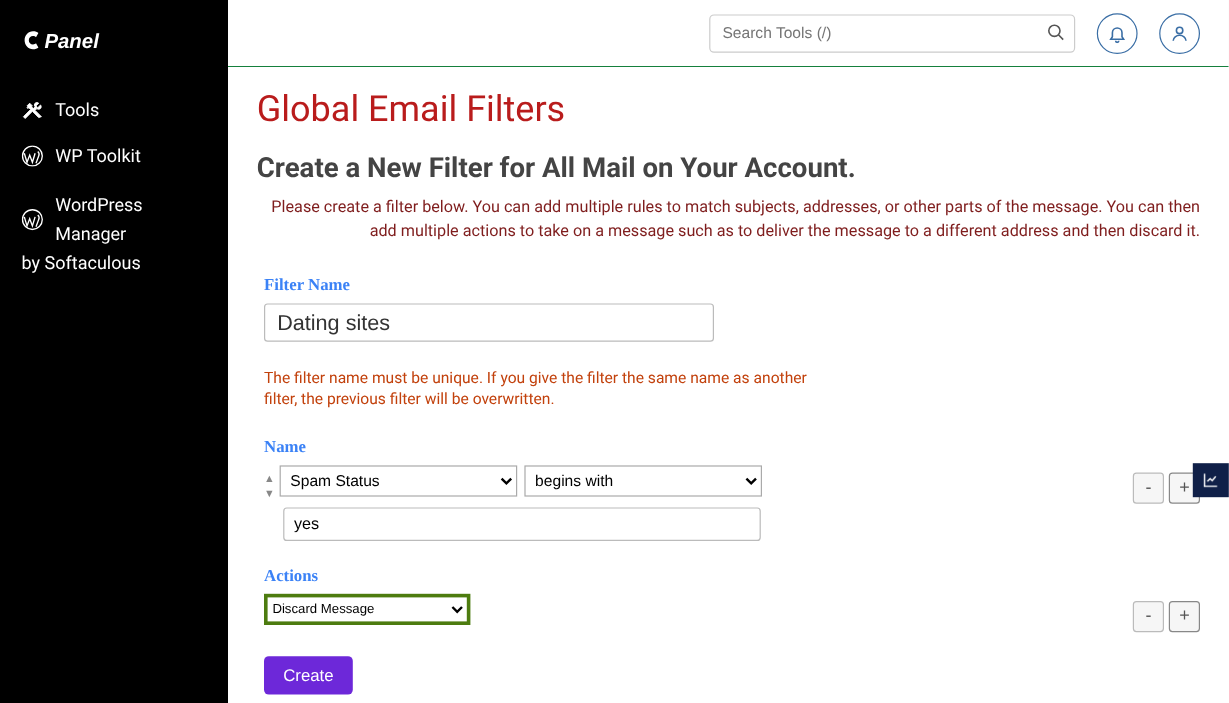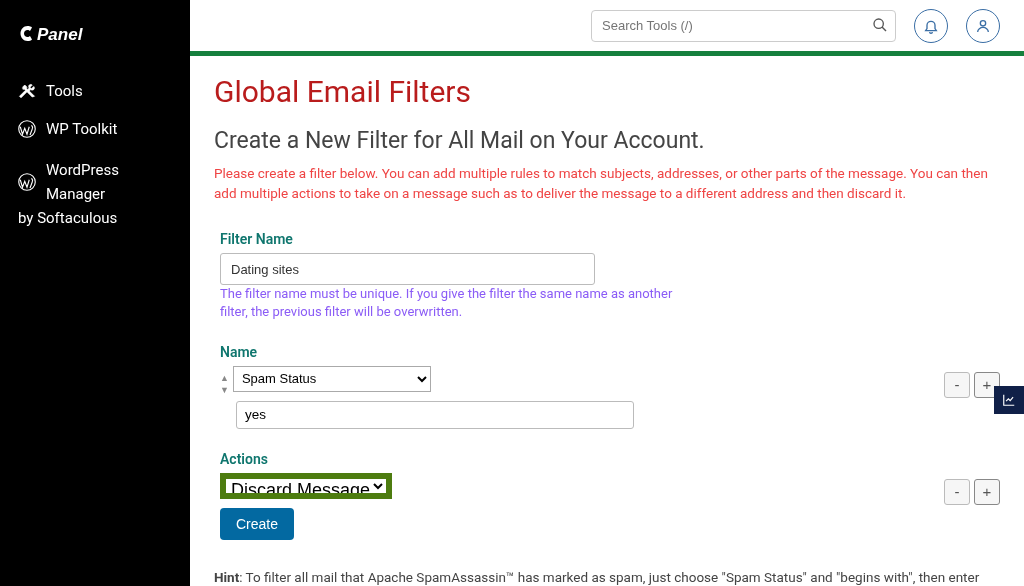--- a/index.html
+++ b/index.html
@@ -11,51 +11,51 @@
 .logo { padding: 8px 18px 24px 18px; }
 .logo svg { width: 100px; height: auto; }
 .nav-item { display: flex; align-items: center; padding: 10px 18px; cursor: pointer; font-size: 15px; color: #fff; text-align: right; }
 .nav-item .nav-icon { width: 18px; height: 18px; margin-right: 10px; flex-shrink:0; fill: #fff; stroke:#fff; }
 .nav-multiline { padding: 10px 18px; line-height: 1.6; cursor:pointer; font-size:15px; }
 .nav-multiline .line1 { display:flex; align-items:center; }
 .nav-multiline .nav-icon { width:18px; height:18px; margin-right:10px; fill:#fff; flex-shrink:0; }
 
 
 .main { flex: 1; display:flex; flex-direction:column; background:#fff; overflow:hidden; }
-.topbar { height:56px; display:flex; align-items:center; justify-content:flex-end; padding: 0 24px; gap:18px; border-bottom:5px solid #15803d; }
+.topbar { height:56px; display:flex; align-items:center; justify-content:flex-end; padding: 0 24px; gap:18px; border-bottom:1px solid #15803d; }
 .search-wrap { position:relative; width:305px; }
 .search-wrap input { width:100%; height:32px; border:1px solid #ccc; border-radius:4px; padding: 0 34px 0 10px; font-size:13px; color:#666; }
 .search-wrap .sicon { position:absolute; right:8px; top:7px; width:16px; height:16px; color:#555; }
 .circ-btn { width:34px; height:34px; border:1.5px solid #3a6ea5; border-radius:50%; display:flex; align-items:center; justify-content:center; cursor:pointer; color:#3a6ea5; background:#fff; }
 .circ-btn svg { width:16px; height:16px; }
 
 .content { flex:1; padding: 18px 24px 20px 24px; overflow:auto; background:#fff; }
 h1 { font-size:30px; font-weight:400; color:#b91c1c; margin-bottom:18px; }
-h2 { font-size:23px; font-weight:400; color:#444; margin-bottom:10px; }
-.intro { font-size:13.5px; color:#ef4444; line-height:1.45; margin-bottom:28px; max-width:790px; }
+h2 { font-size:23px; font-weight:700; color:#444; margin-bottom:10px; }
+.intro { font-size:13.5px; color:#7f1d1d; line-height:1.45; margin-bottom:28px; max-width:790px;text-align:right; }
 
 .form-block { padding-left:6px; }
-.label { font-weight:600; font-size:14px; color:#0f766e; margin-bottom:6px; }
-.text-input { width:375px; height:32px; border:1px solid #bbb; border-radius:3px; padding:0 10px; font-size:13px; color:#333; }
-.help { font-size:13px; color:#8b5cf6; margin-top:0; max-width:460px; line-height:1.4; }
+.label { font-weight:600; font-size:14px; color:#3b82f6; margin-bottom:6px;font-family:Liberation Serif, serif; }
+.text-input { width:375px; height:32px; border:1px solid #bbb; border-radius:3px; padding:0 10px; font-size:18px; color:#333; }
+.help { font-size:13px; color:#c2410c; margin-top:22px; max-width:460px; line-height:1.4; }
 
 .section { margin-top:22px; }
 .rules-row { display:flex; align-items:flex-start; gap:0; position:relative; }
 .reorder { display:flex; flex-direction:column; margin-right:4px; padding-top:6px; }
 .reorder span { font-size:9px; color:#888; line-height:1.4; cursor:pointer; }
 .sel1 { width:198px; height:26px; border:1px solid #aaa; font-size:13px; padding:0 4px; background:#fff; }
 .sel2 { width:198px; height:26px; border:1px solid #aaa; font-size:13px; padding:0 4px; margin-left:6px; background:#fff; }
 .rule-val { width:398px; height:28px; border:1px solid #bbb; border-radius:3px; padding:0 8px; font-size:13.5px; margin-top:4px; margin-left:16px; }
 .pm-group { position:absolute; right:0; top:6px; display:flex; gap:4px; }
 .pm-btn { width:26px; height:26px; border:1px solid #bbb; background:#f6f6f6; border-radius:3px; font-size:15px; line-height:1; cursor:pointer; color:#555; display:flex; align-items:center; justify-content:center; }
 .pm-btn.plus { border-color:#888; }
 
-.action-sel { width:172px; height:26px; border:6px solid #4d7c0f; font-size:18px; background:#fff;text-align:right; }
+.action-sel { width:172px; height:26px; border:3px solid #4d7c0f; font-size:11px; background:#fff; }
 
-.create-btn { margin-top:9px; background:#0369a1; color:#fff; border:none; border-radius:4px; padding:8px 16px; font-size:14px; cursor:pointer; }
+.create-btn { margin-top:26px; background:#6d28d9; color:#fff; border:none; border-radius:4px; padding:8px 16px; font-size:14px; cursor:pointer; }
 
 .hint { font-size:13.5px; color:#444; margin-top:28px; line-height:1.4; max-width:790px; }
 .hint b { font-weight:700; }
 
 
 .side-widget { position:absolute; right:0; top:386px; width:30px; height:28px; background:#102048; display:flex; align-items:center; justify-content:center; color:#fff; cursor:pointer; }
 .side-widget svg { width:14px; height:14px; fill:#fff; }
 </style>
 </head>
 <body>
@@ -135,20 +135,23 @@
           <div class="rules-row">
             <div class="reorder">
               <span>▲</span>
               <span>▼</span>
             </div>
             <div style="display:flex;flex-direction:column;">
               <div style="display:flex;">
                 <select class="sel1">
                   <option>Spam Status</option>
                 </select>
+                <select class="sel2">
+                  <option>begins with</option>
+                </select>
               </div>
             </div>
             <div class="pm-group">
               <button class="pm-btn">-</button>
               <button class="pm-btn plus">+</button>
             </div>
           </div>
           <input class="rule-val" type="text" value="yes" style="">
         </div>
 

